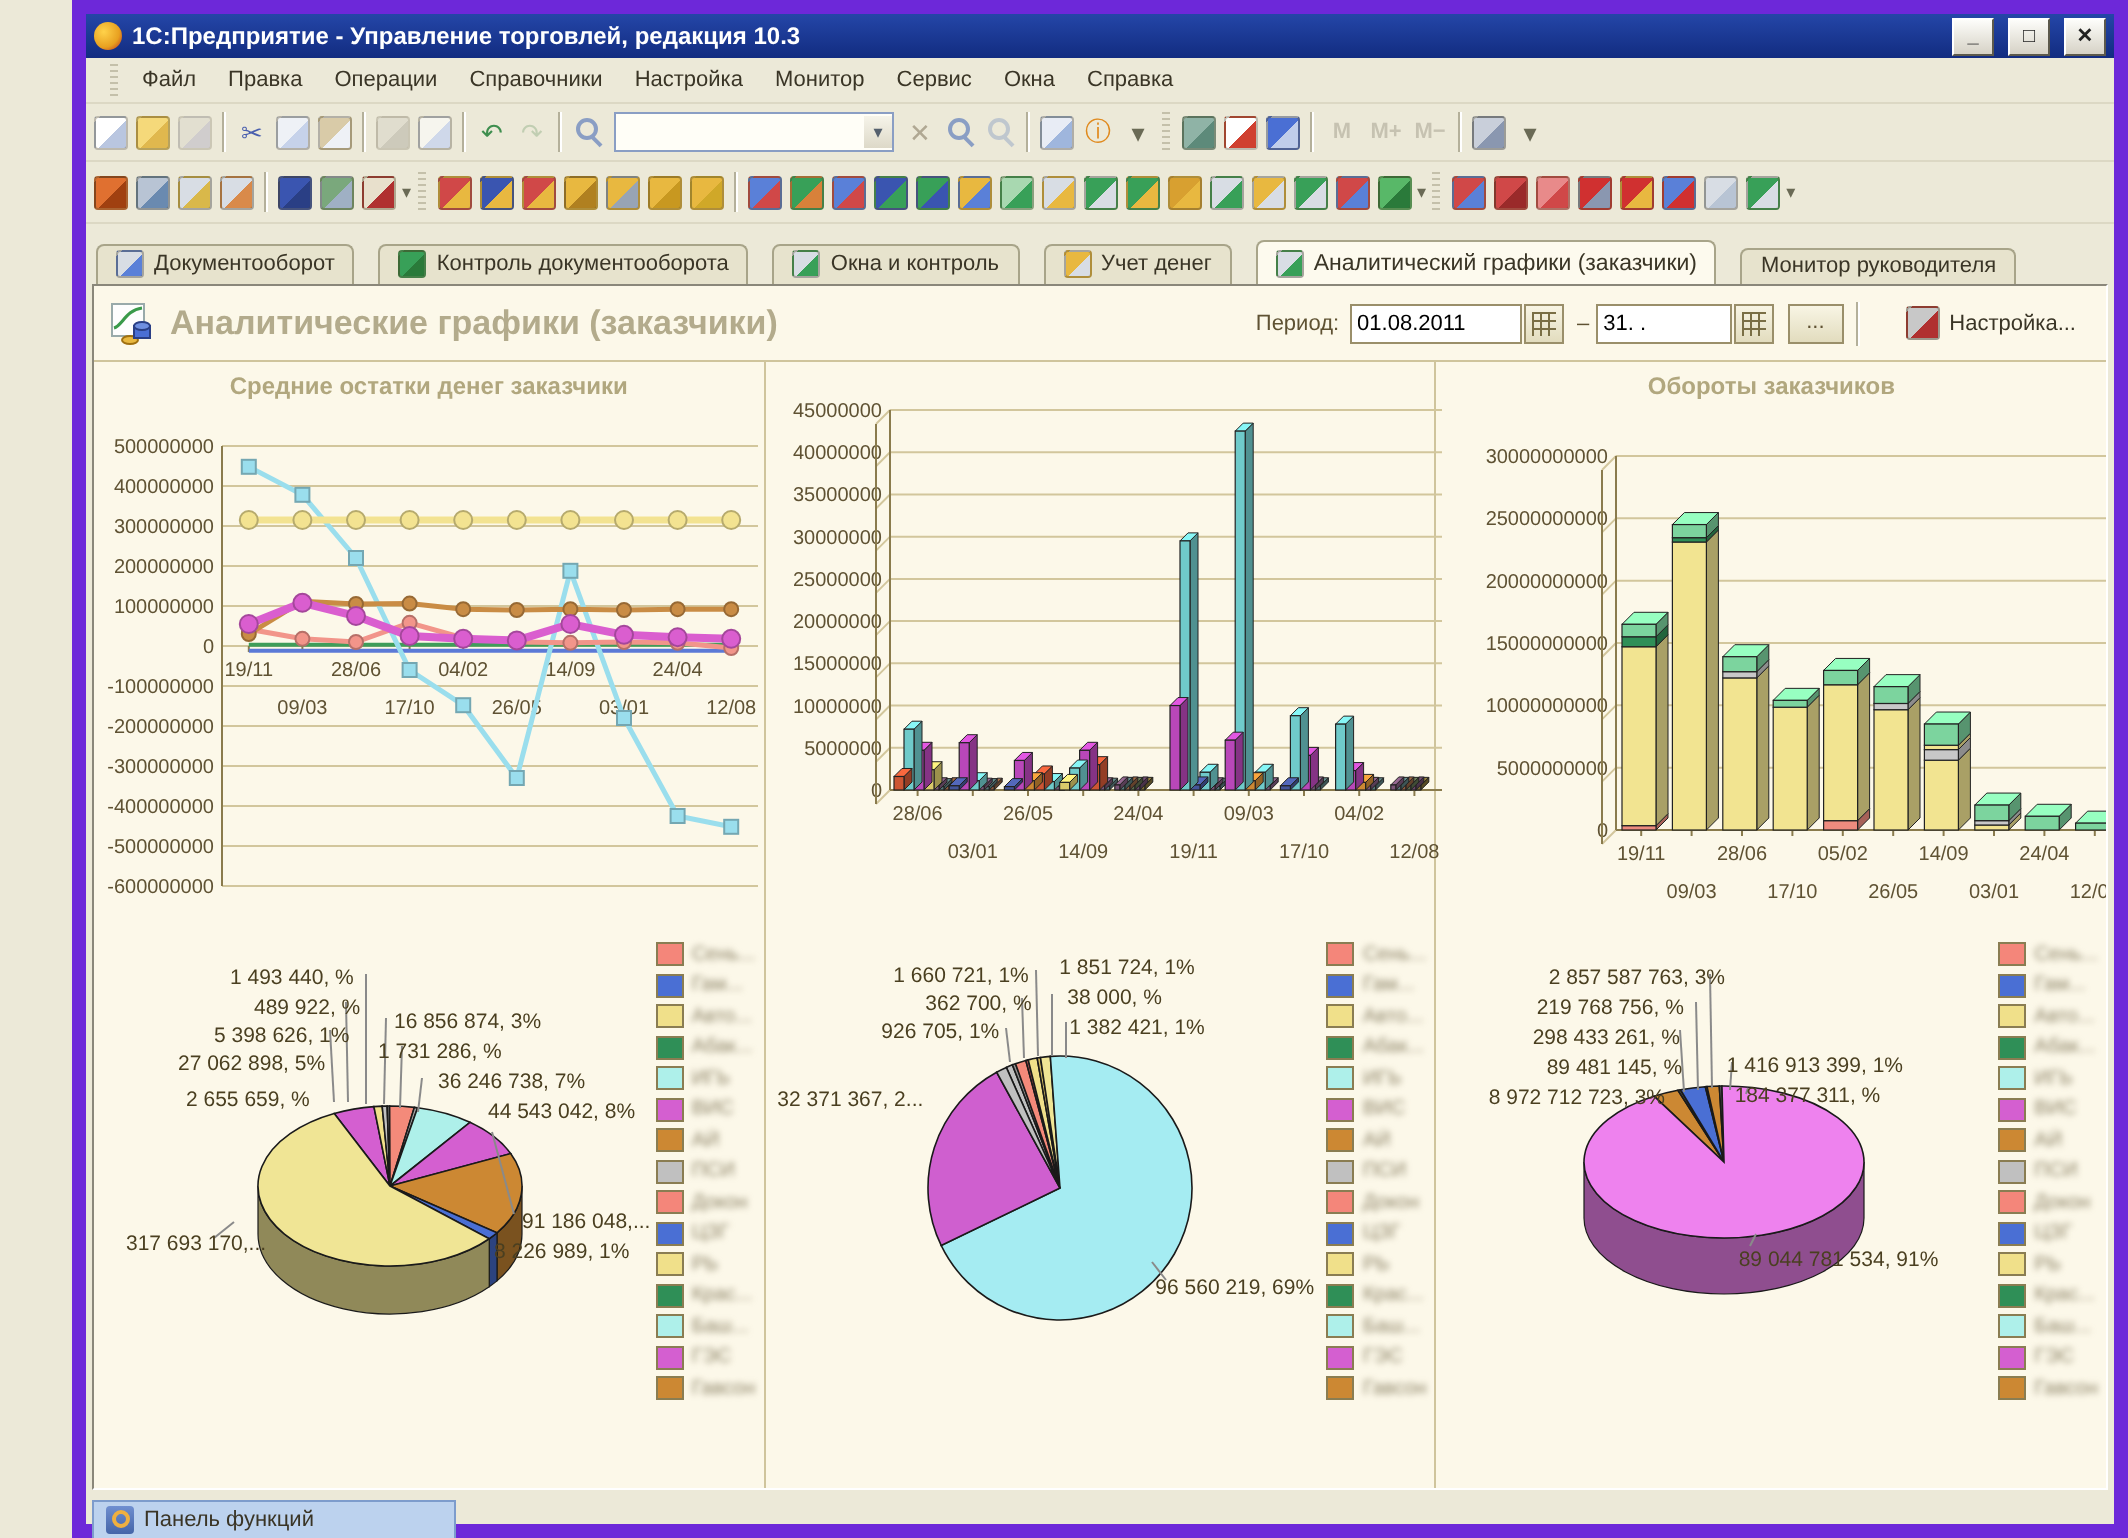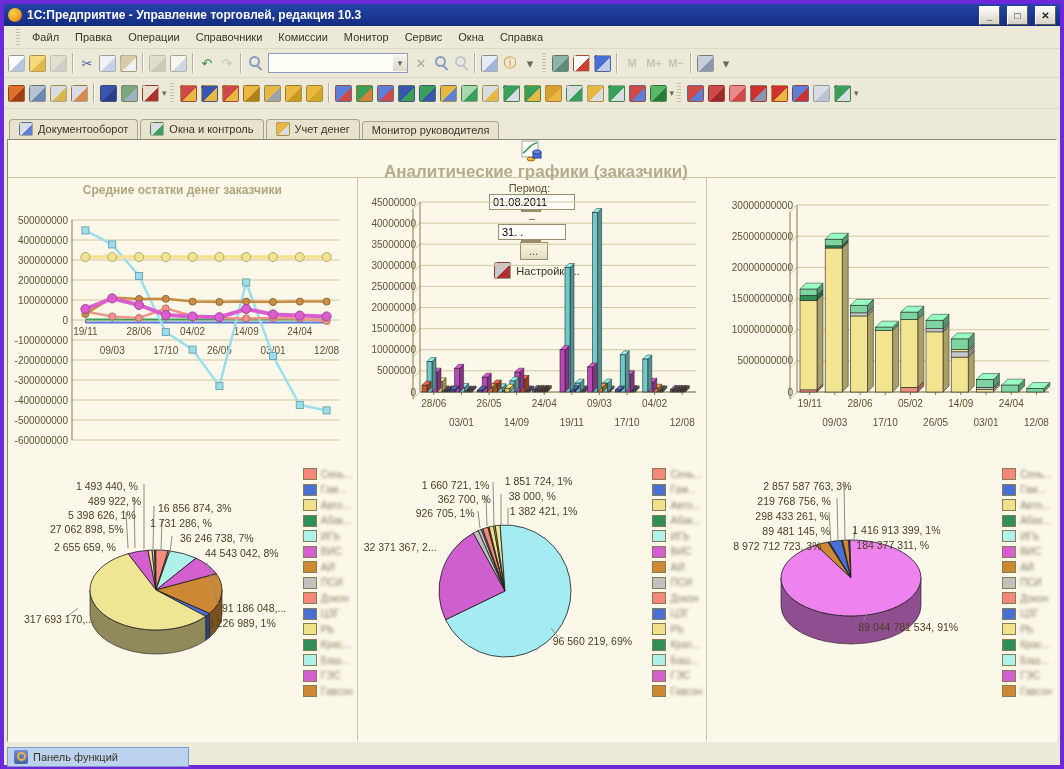--- a/index.html
+++ b/index.html
@@ -1,17 +1,17 @@
 <!DOCTYPE html>
 <html><head>
 <meta charset="utf-8">
 <style>
   html,body{margin:0;padding:0;width:1064px;height:769px;overflow:hidden;
     font-family:"Liberation Sans",sans-serif;font-size:11px;background:#ece9d8;color:#3a3526;}
-  .window{position:absolute;inset:0;border:4px solid #6d28d9;background:#ece9d8;box-sizing:border-box;}
+  .window{position:absolute;inset:0;border:7px solid #6d28d9;background:#ece9d8;box-sizing:border-box;margin-left:36px;}
   
   .titlebar{height:22px;background:linear-gradient(#2446a8,#122c80);display:flex;align-items:center;
     color:#fff;font-weight:bold;font-size:12px;padding:0 4px;gap:5px;}
   .appico{width:14px;height:14px;border-radius:50%;background:radial-gradient(circle at 35% 35%,#ffd24a,#e8a020 60%,#c23b1e 92%);flex:none;}
   .tspace{flex:1}
   .sysbtn{width:19px;height:17px;background:linear-gradient(#fdfdfa,#d6d2c6);border:1px solid #fff;
     border-right-color:#5c594c;border-bottom-color:#5c594c;display:flex;align-items:center;justify-content:center;
     color:#222;font-size:10px;font-weight:bold;margin-left:2px;}
   
   .menubar{display:flex;align-items:center;padding:1px 4px 1px 12px;border-bottom:1px solid #dcd8c4;height:20px;}
@@ -28,28 +28,28 @@
   .sep{width:1px;height:20px;background:#b4b09a;border-right:1px solid #fff;margin:0 3px;flex:none;}
   .handle{width:4px;height:20px;margin:0 4px 0 2px;background:repeating-linear-gradient(#c4c0aa 0 1px,transparent 1px 3px);flex:none;}
   .mini{font-size:9px;color:#6a6a55;margin:0 1px;}
   .mag{position:relative;}
   .mag::before{content:"";position:absolute;left:3px;top:2px;width:7px;height:7px;border:2px solid #8a9ec4;border-radius:50%;}
   .mag::after{content:"";position:absolute;left:12px;top:11px;width:6px;height:2px;background:#8a9ec4;transform:rotate(45deg);transform-origin:0 0;}
   .combo{display:flex;align-items:center;border:1px solid #8a9ec4;background:#fffef7;height:18px;width:138px;margin:0 3px;}
   .combo input{border:0;outline:0;flex:1;height:14px;font-size:11px;background:transparent;min-width:0;}
   .cdrop{width:14px;text-align:center;color:#55606e;font-size:9px;background:linear-gradient(#f6f4ea,#ddd9c8);height:16px;line-height:16px;}
   
-  .tabstrip{display:flex;align-items:flex-end;height:26px;padding:4px 5px 0;gap:2px;background:#ece9d8;}
+  .tabstrip{display:flex;align-items:flex-end;height:26px;padding:4px 5px 0;gap:12px;background:#ece9d8;}
   .tab{display:flex;align-items:center;gap:5px;padding:2px 9px 3px;background:#e7e3cd;border:1px solid #a8a489;
     border-bottom:0;border-radius:4px 4px 0 0;white-space:nowrap;}
   .tab.active{background:#fdfaee;position:relative;z-index:3;padding-top:4px;font-size:11.5px;}
   .tabico{width:12px;height:12px;border:1px solid rgba(90,80,50,.4);border-radius:2px;flex:none;}
   
   .workarea{margin:0 3px;background:#fcf8e9;border:1px solid;border-color:#8a877a #fff #fff #8a877a;height:601px;position:relative;overflow:hidden;}
-  .pagehead{height:37px;display:flex;align-items:center;padding:0 8px;border-bottom:1px solid #cfc49c;flex-direction:column;}
+  .pagehead{height:37px;display:flex;align-items:center;padding:0 8px;border-bottom:1px solid #cfc49c;}
   .pagetitle{font-size:17px;font-weight:bold;color:#b3ab8c;margin-left:8px;}
   .phspacer{flex:1}
   .plabeltxt{color:#5f5233;margin-right:5px;}
   .dinput{width:78px;height:16px;border:1px solid #9a8f6a;background:#fff;font-size:11px;padding:1px 3px;font-family:"Liberation Sans",sans-serif;}
   .dinput.short{width:60px}
   .calbtn{width:18px;height:18px;border:1px solid #9a8f6a;background:linear-gradient(#f8f5e4,#e2dcbe);margin:0 4px 0 1px;position:relative;}
   .calbtn::before{content:"";position:absolute;left:3px;top:3px;right:3px;bottom:3px;
     background:repeating-linear-gradient(90deg,#7a6f45 0 1px,transparent 1px 4px),repeating-linear-gradient(#7a6f45 0 1px,transparent 1px 4px);}
   .dash{margin:0 3px;color:#5f5233;}
   .morebtn{width:26px;height:18px;border:1px solid #9a8f6a;background:linear-gradient(#f8f5e4,#e2dcbe);text-align:center;color:#5f5233;margin-left:3px;line-height:16px;}
@@ -97,21 +97,21 @@
     <span class="sysbtn">□</span>
     <span class="sysbtn">✕</span>
   </div>
 
   <div class="menubar">
     <span class="gripv"></span>
     <span class="menuitem">Файл</span>
     <span class="menuitem">Правка</span>
     <span class="menuitem">Операции</span>
     <span class="menuitem">Справочники</span>
-    <span class="menuitem">Комиссии</span>
+    <span class="menuitem">Настройка</span>
     <span class="menuitem">Монитор</span>
     <span class="menuitem">Сервис</span>
     <span class="menuitem">Окна</span>
     <span class="menuitem">Справка</span>
   </div>
 
   <div class="toolbar" id="tb1">
       <span class="chip" style="background: linear-gradient(135deg, rgb(255, 255, 255) 55%, rgb(185, 198, 224) 55%);"></span>
       <span class="chip" style="background: linear-gradient(135deg, rgb(245, 217, 122) 55%, rgb(224, 184, 78) 55%);"></span>
       <span class="chip dis" style="background: linear-gradient(135deg, rgb(216, 213, 200) 55%, rgb(176, 173, 192) 55%);"></span>
@@ -197,26 +197,34 @@
       <span class="chip" style="background: linear-gradient(135deg, rgb(56, 160, 88) 55%, rgb(216, 221, 228) 55%);"></span>
       <span class="mini">▾</span>
     </div>
 
   <div class="tabstrip" id="tabstrip">
       <div class="tab">
         <span class="tabico" style="background: linear-gradient(135deg, rgb(216, 221, 228) 55%, rgb(90, 128, 216) 55%);"></span>
         <span>Документооборот</span>
       </div>
       <div class="tab">
+        <span class="tabico" style="background: linear-gradient(135deg, rgb(56, 160, 88) 55%, rgb(42, 122, 58) 55%);"></span>
+        <span>Контроль документооборота</span>
+      </div>
+      <div class="tab">
         <span class="tabico" style="background: linear-gradient(135deg, rgb(216, 221, 228) 55%, rgb(56, 160, 88) 55%);"></span>
         <span>Окна и контроль</span>
       </div>
       <div class="tab">
         <span class="tabico" style="background: linear-gradient(135deg, rgb(232, 184, 64) 55%, rgb(216, 221, 228) 55%);"></span>
         <span>Учет денег</span>
+      </div>
+      <div class="tab active">
+        <span class="tabico" style="background: linear-gradient(135deg, rgb(216, 221, 228) 55%, rgb(56, 160, 88) 55%);"></span>
+        <span>Аналитический графики (заказчики)</span>
       </div>
       <div class="tab">
         <span>Монитор руководителя</span>
       </div>
     </div>
 
   <div class="workarea">
     <div class="pagehead">
       <svg class="hicon" viewBox="0 0 22 22">
         <rect x="1" y="1" width="16" height="16" fill="#fdfdfd" stroke="#9aa"></rect>
@@ -775,20 +783,21 @@
               <div class="lrow">
                 <span class="lbox" style="background: rgb(204, 136, 51);"></span>
                 <span class="llab">Гавсон</span>
               </div>
             </div>
         </div>
       </div>
 
       <div class="col">
         <div class="chart-block">
+          <div class="ctitle">Обороты заказчиков</div>
           <div class="csvg"><svg width="348" height="258">
                 <line x1="90" y1="214" x2="342" y2="214" stroke="#d2c69c" stroke-width="1"></line>
                 <line x1="83" y1="221" x2="90" y2="214" stroke="#d2c69c"></line>
                 <text x="86" y="217.5" text-anchor="end" class="tick">0</text>
                 <line x1="90" y1="182.83333333333334" x2="342" y2="182.83333333333334" stroke="#d2c69c" stroke-width="1"></line>
                 <line x1="83" y1="189.83333333333334" x2="90" y2="182.83333333333334" stroke="#d2c69c"></line>
                 <text x="86" y="186.33333333333334" text-anchor="end" class="tick">5000000000</text>
                 <line x1="90" y1="151.66666666666669" x2="342" y2="151.66666666666669" stroke="#d2c69c" stroke-width="1"></line>
                 <line x1="83" y1="158.66666666666669" x2="90" y2="151.66666666666669" stroke="#d2c69c"></line>
                 <text x="86" y="155.16666666666669" text-anchor="end" class="tick">10000000000</text>

